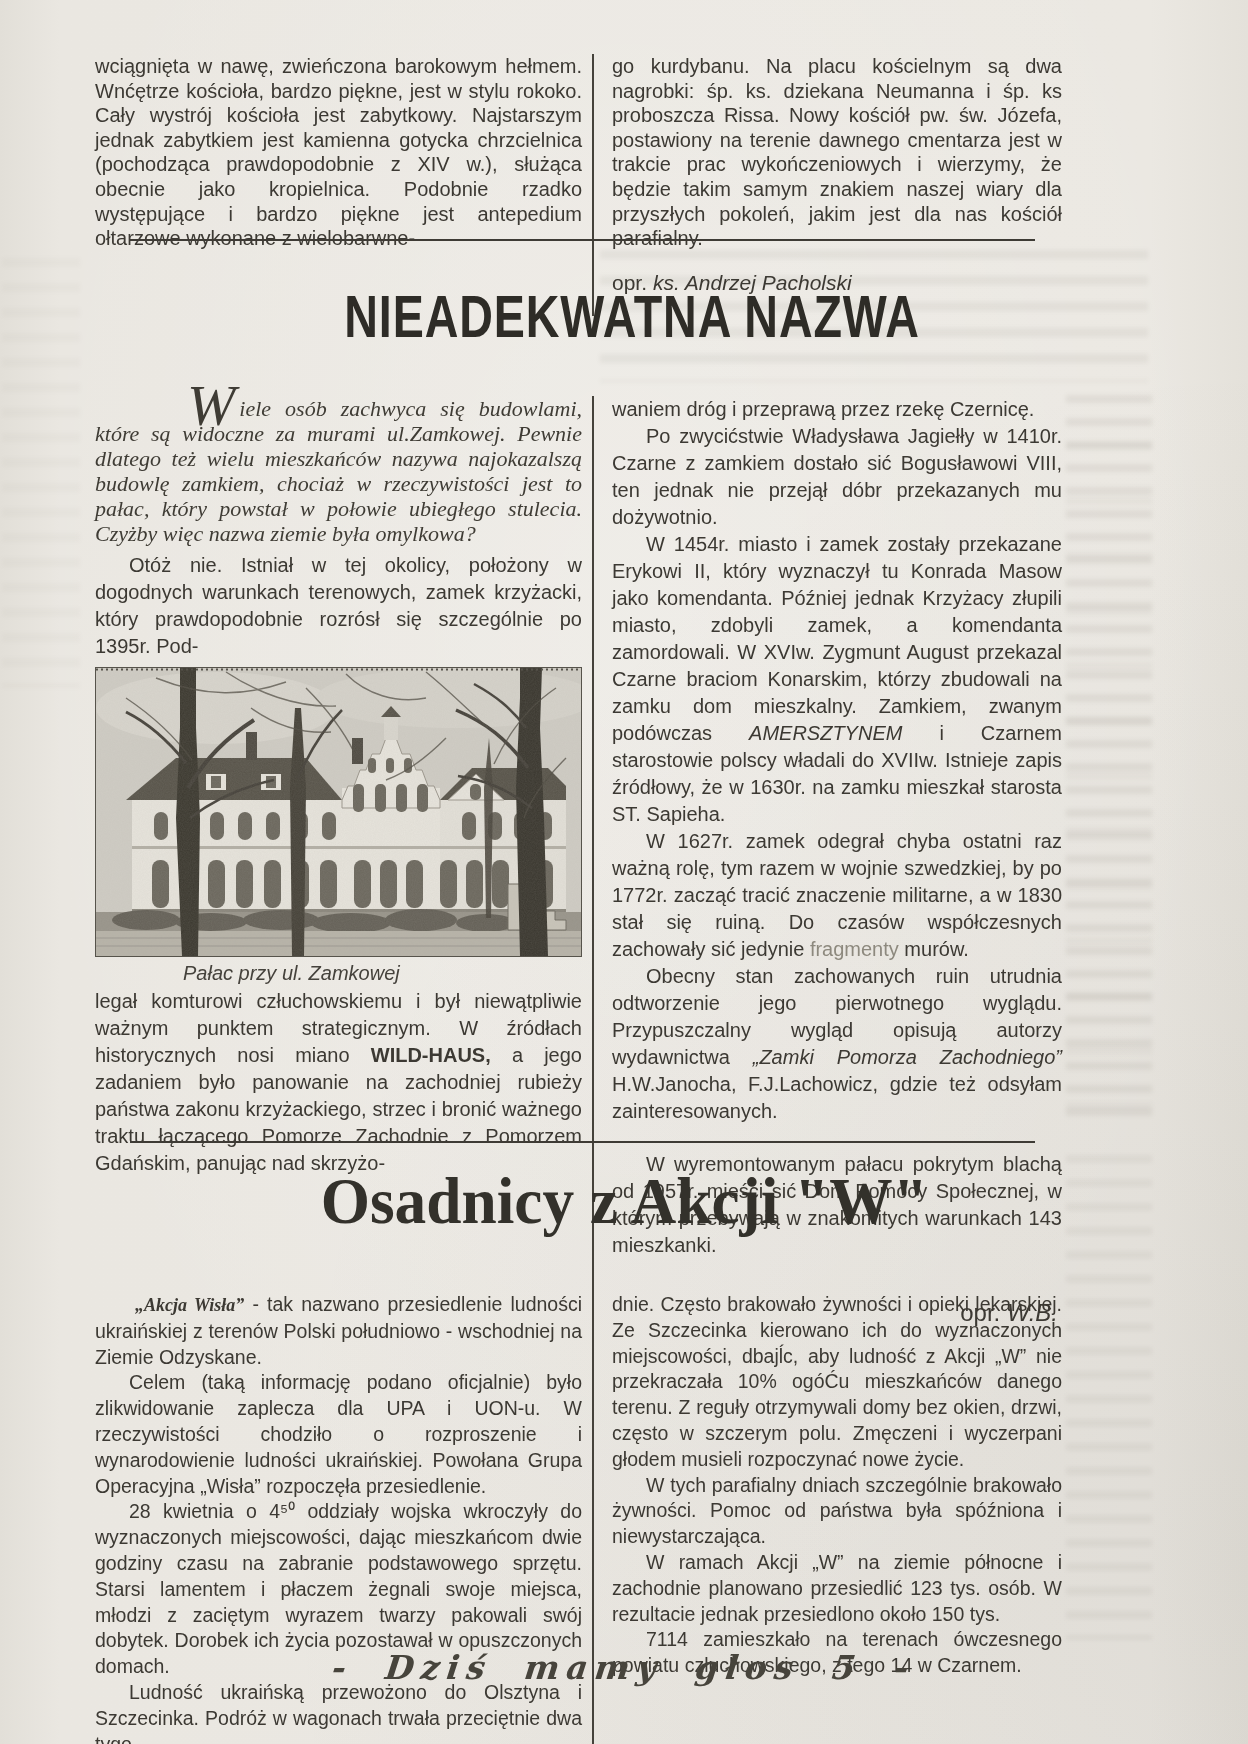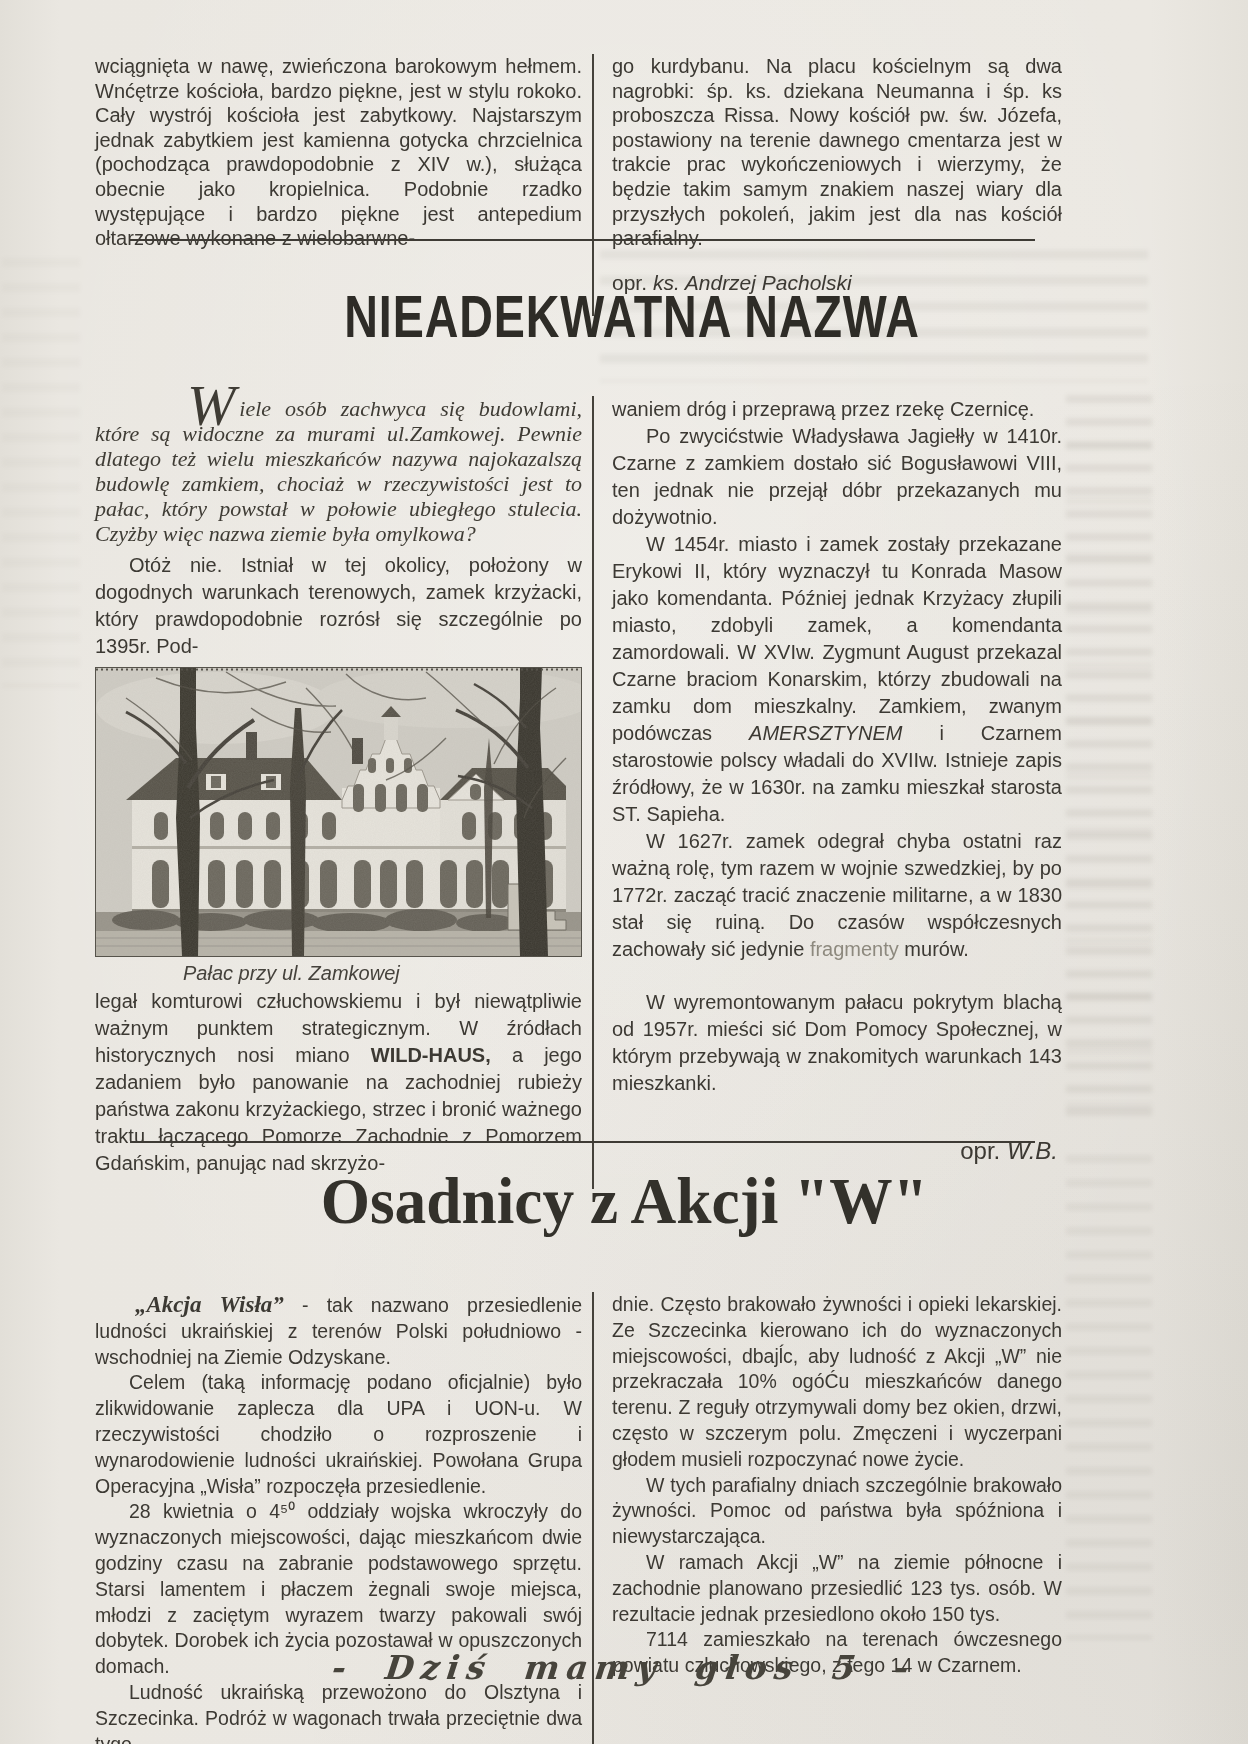--- a/index.html
+++ b/index.html
@@ -45,21 +45,21 @@
   .photo-frame svg{display:block;}
   .photo-caption{font-style:italic; font-size:20px; margin:5px 0 3px 88px; color:#45423c;}
   .byline-right{margin-top:40px; text-align:right; font-size:24px; padding-right:4px;}
 
   .osadnicy-title{position:absolute; top:1163px; left:0; width:100%; text-align:center; margin:0;}
   .osadnicy-title span{display:inline-block; transform:scaleX(.96);
     font-family:"Liberation Serif",serif; font-weight:bold; font-size:66px; color:#33312b;}
 
   .osadnicy-article{position:absolute; top:1292px; left:95px; width:967px;}
   .osad-p{font-size:19.5px; line-height:25.8px; text-align:justify; margin:0;}
-  .lead-bold{font-family:"Liberation Serif",serif; font-weight:bold; font-style:italic; font-size:23px;}
+  .lead-bold{font-family:"Liberation Serif",serif; font-weight:bold; font-style:italic; font-size:18px;}
   .osad-byline{margin-top:4px; text-align:right; font-size:20px; padding-right:2px;}
   .osad-byline .byname{font-style:italic;}
 
   .footer-motto{position:absolute; top:1648px; left:0; width:100%; text-align:center;
     font-family:"DejaVu Serif",serif; font-style:italic; font-weight:bold; font-size:33px;
     letter-spacing:7px; word-spacing:14px; color:#47443c; transform:skewX(-7deg);}
 
   .ghost{position:absolute; pointer-events:none; filter:blur(2px);}
   #ghost-top{top:250px; left:600px; width:548px; height:132px; opacity:.5;
     background:repeating-linear-gradient(180deg, rgba(118,112,101,.17) 0 9px, transparent 9px 26px);}
@@ -230,20 +230,21 @@
         <p class="body-p"><span>legał komturowi człuchowskiemu i był niewątpliwie ważnym punktem strategicznym. W źródłach historycznych nosi miano </span><b>WILD-HAUS,</b><span> a jego zadaniem było panowanie na zachodniej rubieży państwa zakonu krzyżackiego, strzec i bronić ważnego traktu łączącego Pomorze Zachodnie z Pomorzem Gdańskim, panując nad skrzyżo-</span></p>
       </div>
 
       <div class="vrule"></div>
 
       <div class="col-right">
         <p class="body-p">waniem dróg i przeprawą przez rzekę Czernicę.</p>
         <p class="body-p indent">Po zwycićstwie Władysława Jagiełły w 1410r. Czarne z zamkiem dostało sić  Bogusławowi VIII, ten jednak nie przejął dóbr przekazanych mu dożywotnio.</p>
         <p class="body-p indent"><span>W 1454r. miasto i zamek zostały przekazane Erykowi II, który wyznaczył tu Konrada Masow jako komendanta. Później jednak Krzyżacy złupili miasto, zdobyli zamek, a komendanta zamordowali. W XVIw. Zygmunt August przekazal Czarne braciom Konarskim, którzy zbudowali na zamku dom mieszkalny. Zamkiem, zwanym podówczas </span><i>AMERSZTYNEM</i><span> i Czarnem starostowie polscy władali do XVIIw. Istnieje zapis źródłowy, że w 1630r. na zamku mieszkał starosta ST. Sapieha.</span></p>
         <p class="body-p indent"><span>W 1627r. zamek odegrał chyba ostatni raz ważną rolę, tym razem w wojnie szwedzkiej, by po 1772r. zacząć tracić znaczenie militarne, a w 1830 stał się ruiną. Do czasów współczesnych zachowały sić jedynie </span><span class="faded">fragmenty</span><span> murów.</span></p>
+        <p class="body-p indent"><span>Obecny stan zachowanych ruin utrudnia odtworzenie jego pierwotnego wyglądu. Przypuszczalny wygląd opisują autorzy wydawnictwa </span><i>„Zamki Pomorza Zachodniego”</i><span> H.W.Janocha, F.J.Lachowicz, gdzie też odsyłam zainteresowanych.</span></p>
         <p class="body-p indent gap-top">W wyremontowanym pałacu pokrytym blachą od 1957r. mieści sić Dom Pomocy Społecznej, w którym przebywają  w znakomitych warunkach 143 mieszkanki.</p>
         <p class="byline-right"><span>opr. </span><span class="byname" style="font-style:italic">W.B.</span></p>
       </div>
     </div>
   </section>
 
   <div class="hrule" id="rule2"></div>
 
   <h1 class="osadnicy-title"><span>Osadnicy z Akcji "W"</span></h1>
 

